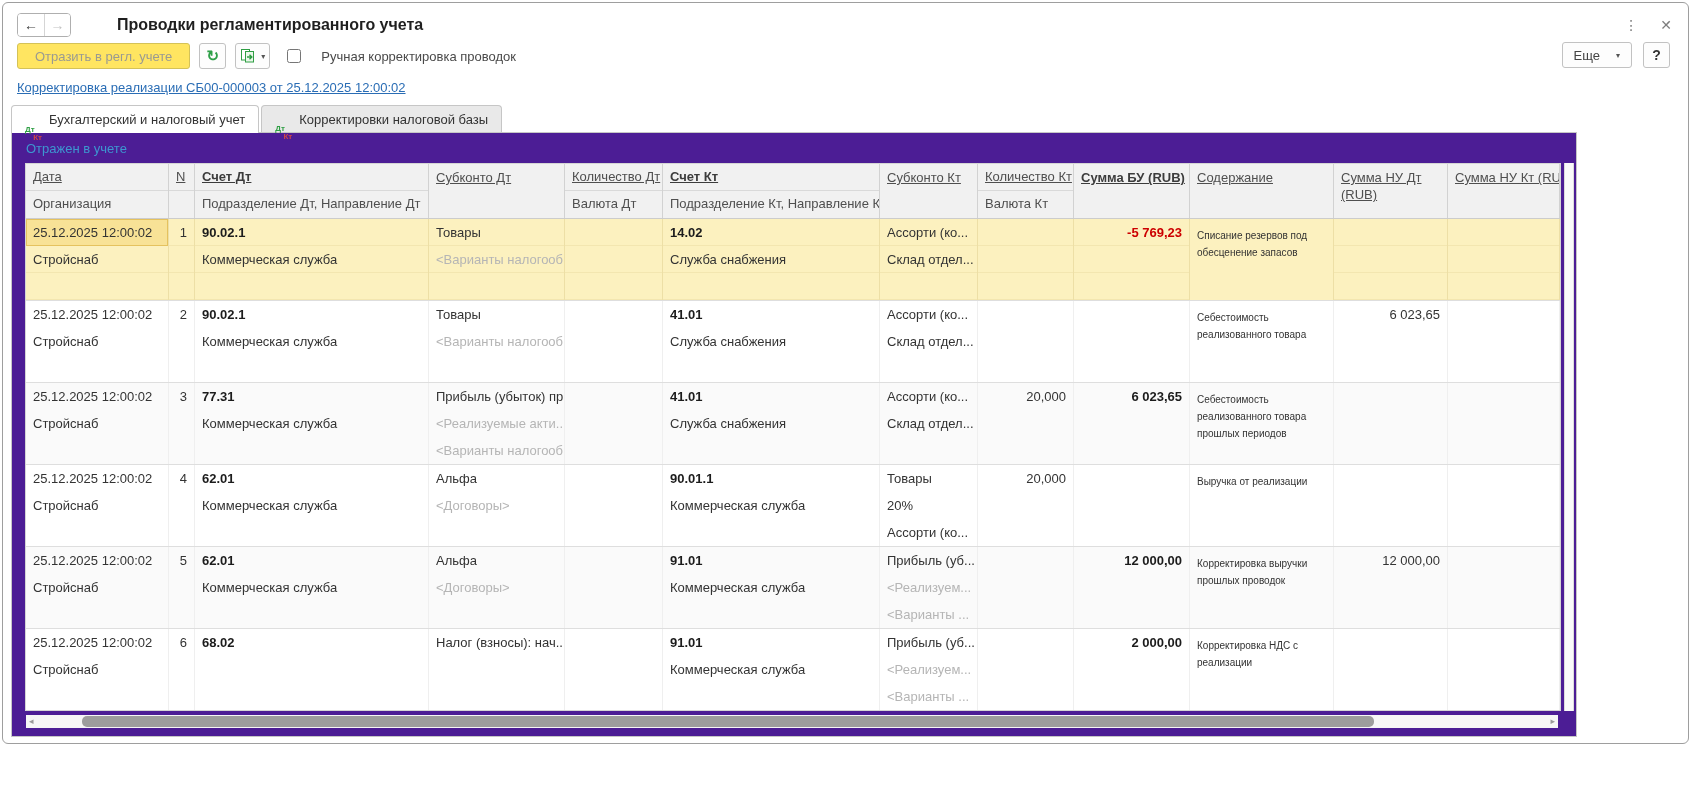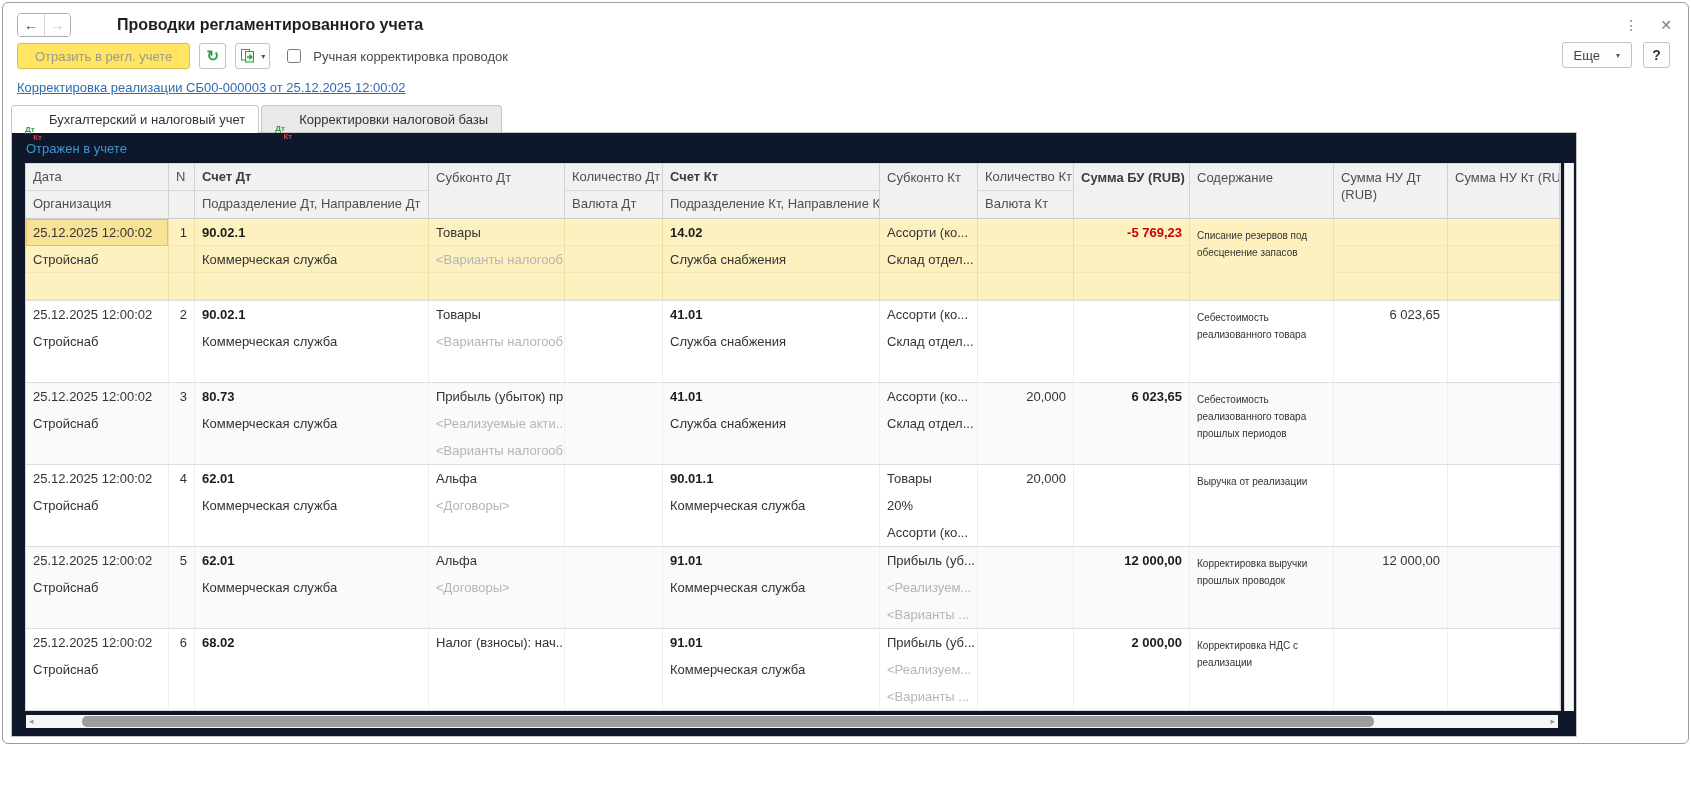--- a/index.html
+++ b/index.html
@@ -16,49 +16,49 @@
   .kebab{ font-size:14px; letter-spacing:0; cursor:pointer; }
   .closex{ font-size:14px; cursor:pointer; }
   
   .toolbar{ display:flex; align-items:center; gap:9px; padding:6px 16px 5px 14px; position:relative; }
   .btn-yellow{ height:26px; padding:0 17px; background:#FFE561; border:1px solid #D4C258; border-radius:3px;
                color:#9A9A91; font-size:13px; cursor:pointer; }
   .btn-icon{ height:26px; min-width:27px; background:#FDFDFD; border:1px solid #C2C2C2; border-radius:3px;
              display:flex; align-items:center; justify-content:center; cursor:pointer; gap:4px; padding:0 4px; }
   .refresh-glyph{ color:#2FA048; font-size:15px; font-weight:bold; }
   .caret{ font-size:8px; color:#555; }
-  .chk{ display:flex; align-items:center; gap:12px; margin-left:8px; font-size:13px; color:#4A4A4A; cursor:pointer; }
+  .chk{ display:flex; align-items:center; gap:20px; margin-left:8px; font-size:13px; color:#4A4A4A; cursor:pointer; }
   .chk input{ width:14px; height:14px; }
   .toolbar-right{ position:absolute; right:18px; top:5px; display:flex; gap:11px; }
   .btn-more{ height:26px; padding:0 11px; background:#FDFDFD; border:1px solid #C2C2C2; border-radius:3px;
              font-size:13px; color:#444; cursor:pointer; display:flex; align-items:center; gap:16px; }
   .btn-help{ height:26px; width:27px; background:#FDFDFD; border:1px solid #C2C2C2; border-radius:3px;
              font-size:14px; font-weight:bold; color:#333; cursor:pointer; }
   
   .doc-link{ display:inline-block; margin:6px 0 2px 14px; font-size:13px; color:#2A6DB5; text-decoration:underline; cursor:pointer; }
   
   .tabs{ display:flex; margin:8px 0 0 8px; position:relative; z-index:2; }
   .tab{ height:27px; display:flex; align-items:center; gap:7px; padding:0 13px; background:#E9E9E9;
         border:1px solid #C6C6C6; border-bottom:none; border-radius:4px 4px 0 0; font-size:13px; color:#333;
         margin-right:2px; cursor:pointer; }
   .tab.active{ background:#fff; margin-bottom:-1px; height:28px; }
   .dtkt{ display:inline-flex; flex-direction:column; width:17px; font-size:8px; font-weight:bold; line-height:8px; }
   .dtkt .dt{ color:#2F9E44; align-self:flex-start;margin-top:28px; }
   .dtkt .kt{ color:#D04545; align-self:flex-end;padding-left:16px; }
   
-  .panel{ position:relative; z-index:1; margin-left:8px; width:1566px; border:1px solid #C6C6C6; background:#0f172a; padding-bottom:6px; }
+  .panel{ position:relative; z-index:1; margin-left:8px; width:1566px; border:1px solid #C6C6C6; background:#4c1d95; padding-bottom:6px; }
   .status{ padding:8px 0 7px 14px; font-size:13px; color:#3D96D0; cursor:pointer; width:140px; }
   .table-outer{ display:flex; align-items:stretch; padding-right:4px; }
   .tbl{ flex:0 0 1536px; margin-left:13px; border:1px solid #D5D5D5; }
   .vscroll{ flex:1; min-width:10px; margin-left:3px; background:#FAFAFA; border-left:1px solid #DCDCDC; border-right:1px solid #DCDCDC; }
   .grid{ display:grid; grid-template-columns:143px 26px 234px 136px 98px 217px 98px 96px 116px 144px 114px minmax(0,1fr); }
   
   .thead{ background:#F1F1F1; border-bottom:1px solid #CCCCCC; }
   .hcell{ border-right:1px solid #D2D2D2; overflow:hidden; font-size:13px; color:#4F4F4F; }
-  .hcell .top{ height:27px; line-height:26px; padding:0 7px; white-space:nowrap; overflow:hidden; }
+  .hcell .top{ height:27px; line-height:26px; padding:0 7px; white-space:nowrap; overflow:hidden;text-decoration:underline; }
   .hcell.split .top{ border-bottom:1px solid #D9D9D9; }
   .hcell .bot{ height:27px; line-height:26px; padding:0 7px; white-space:nowrap; overflow:hidden; }
   .hcell.span .top{ height:auto; line-height:17px; padding:5px 7px; white-space:normal; }
   .hcell.nw .top{ white-space:nowrap; }
   .hcell.hb .top{ font-weight:bold; color:#3C3C3C; }
   
   .rowgroup{ border-top:1px solid #DEDEDE; min-height:81px; background:#fff; }
   .rowgroup:first-child{ border-top:none; }
   .rowgroup.alt{ background:#FAFAFA; }
   .rowgroup.selected{ background:#FCF1BF; }
@@ -315,21 +315,21 @@
                 <div class="line">25.12.2025 12:00:02</div>
                 <div class="line">Стройснаб</div>
                 <div class="line"></div>
               </div>
               <div class="cell">
                 <div class="line right">3</div>
                 <div class="line right"></div>
                 <div class="line right"></div>
               </div>
               <div class="cell">
-                <div class="line b">80.73</div>
+                <div class="line b">77.31</div>
                 <div class="line">Коммерческая служба</div>
                 <div class="line"></div>
               </div>
               <div class="cell">
                 <div class="line">Прибыль (убыток) пр...</div>
                 <div class="line gray">&lt;Реализуемые акти...</div>
                 <div class="line gray">&lt;Варианты налогооб...</div>
               </div>
               <div class="cell">
                 <div class="line right"></div>

